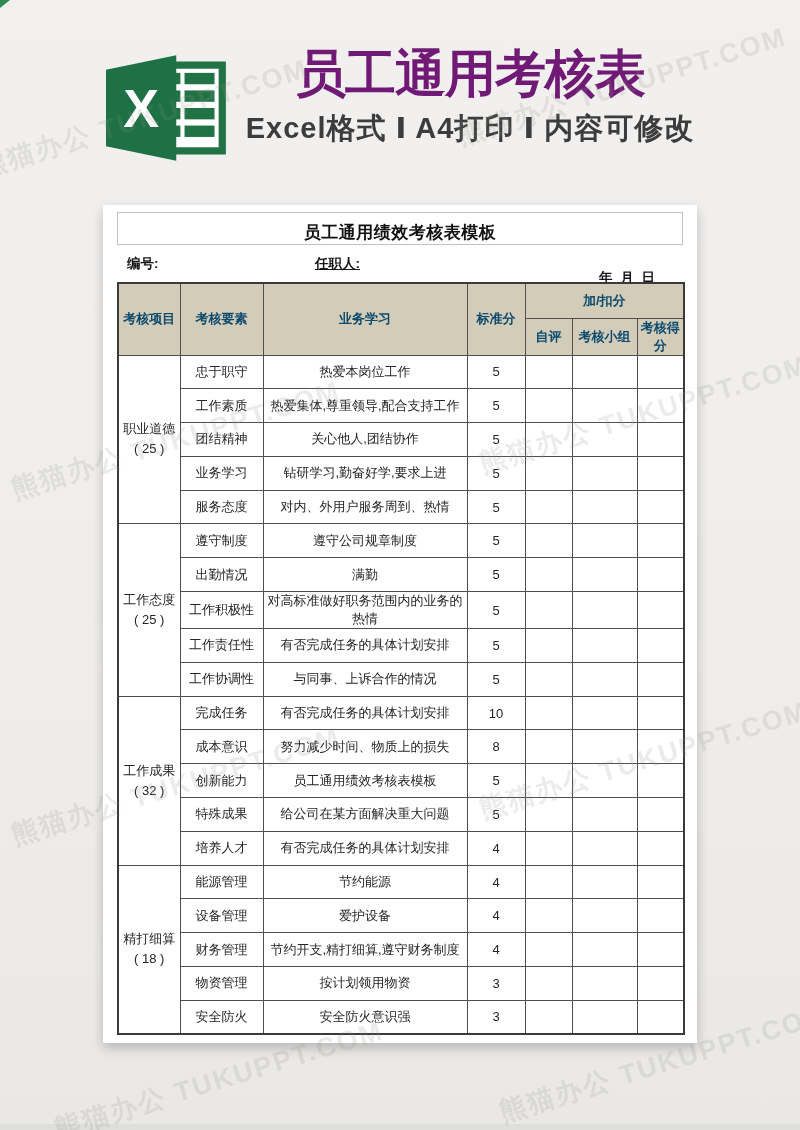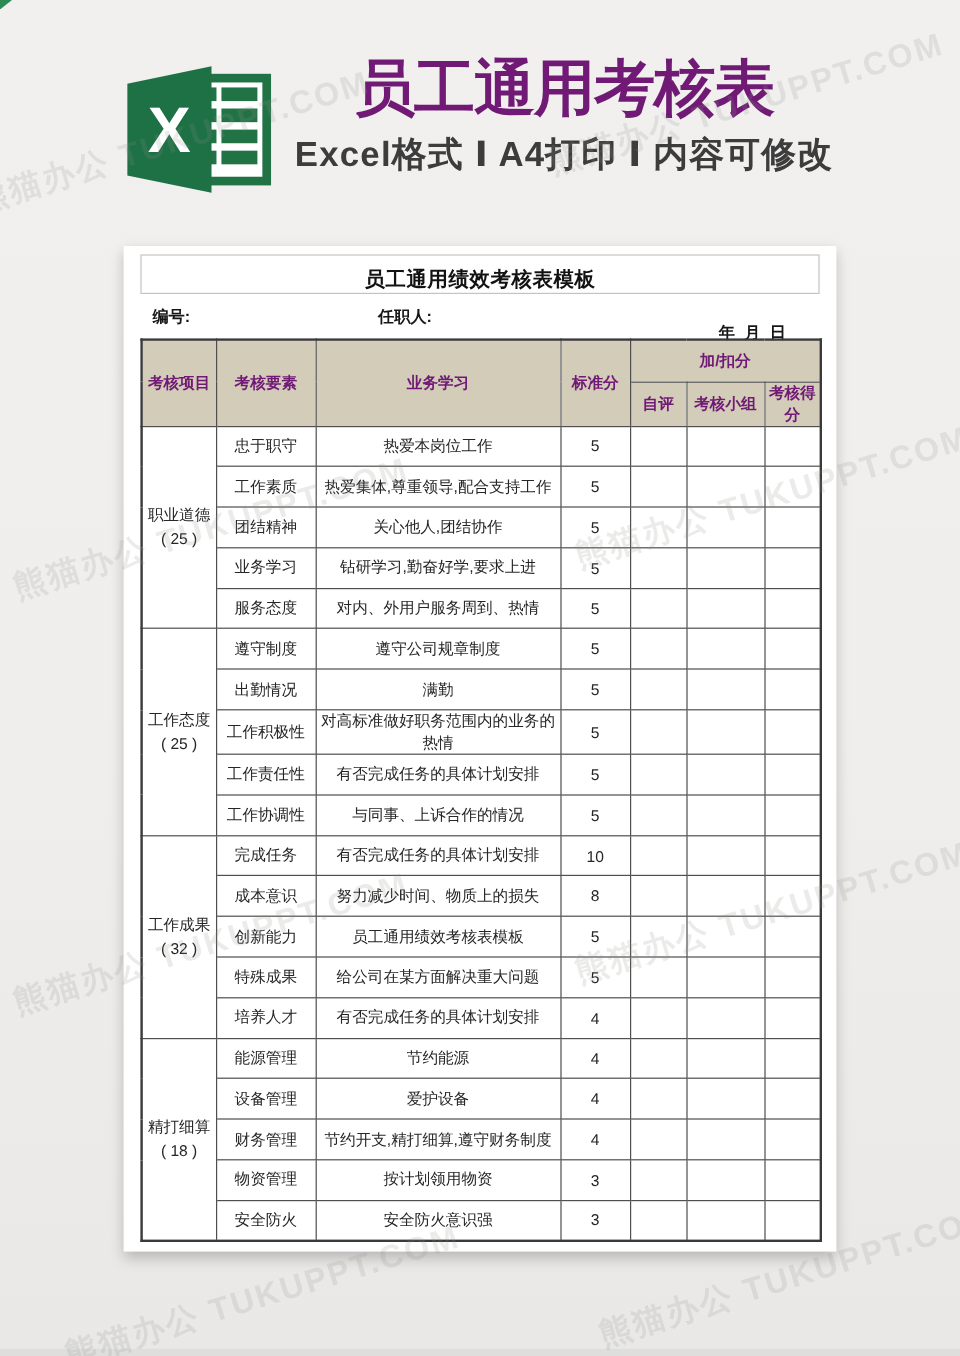--- a/index.html
+++ b/index.html
@@ -21,29 +21,29 @@
     letter-spacing:1px;white-space:nowrap;}
   
   .paper{position:absolute;left:103px;top:205px;width:594px;height:838px;background:#ffffff;
     box-shadow:0 5px 11px rgba(0,0,0,0.22);z-index:1;}
   .sheet-title-box{position:absolute;left:14px;right:14px;top:7px;height:31px;
     border:1px solid #c4c3c0;display:flex;align-items:flex-end;justify-content:center;
     font-size:17px;font-weight:bold;color:#121212;letter-spacing:0.5px;}
   .info-row{position:absolute;left:14px;right:14px;top:39px;height:26px;
     font-size:13.5px;font-weight:bold;color:#161616;}
   .info-left{position:absolute;left:10px;top:11px;}
-  .info-mid{position:absolute;left:198px;top:11px;}
+  .info-mid{position:absolute;left:198px;top:11px;text-decoration:underline;}
   .info-right{position:absolute;right:26px;top:25px;letter-spacing:2px;}
   
   table.assess{position:absolute;left:14px;top:77px;width:566px;
     border-collapse:collapse;table-layout:fixed;border:2px solid #3a3a3a;}
   table.assess th,table.assess td{border:1px solid #4f4f4f;padding:0 2px;
     text-align:center;vertical-align:middle;overflow:hidden;}
   table.assess thead tr{height:35px;}
-  table.assess thead th{background:#d3ccb8;font-size:13px;font-weight:bold;color:#701a75;}
+  table.assess thead th{background:#d3ccb8;font-size:13px;font-weight:bold;color:#0c4a6e;}
   table.assess tbody tr{height:33.8px;}
   table.assess tbody td{font-size:13px;color:#262626;background:#ffffff;}
   td.group-cell{font-size:13.5px;color:#141414;line-height:1.55;}
   td.standard-cell{font-size:14px;}
   
   .wm{position:absolute;white-space:nowrap;font-size:27px;font-weight:bold;
     color:rgba(145,142,138,0.18);letter-spacing:2px;transform:rotate(-17deg);
     transform-origin:left center;z-index:6;pointer-events:none;}
   .bottom-strip{position:absolute;left:0;bottom:0;width:100%;height:6px;
     background:#dededc;z-index:0;}

